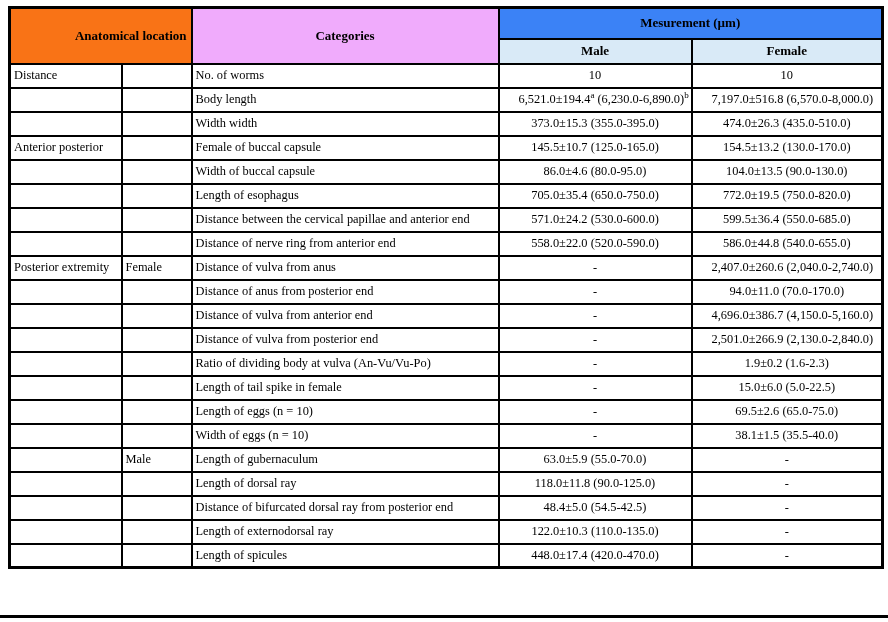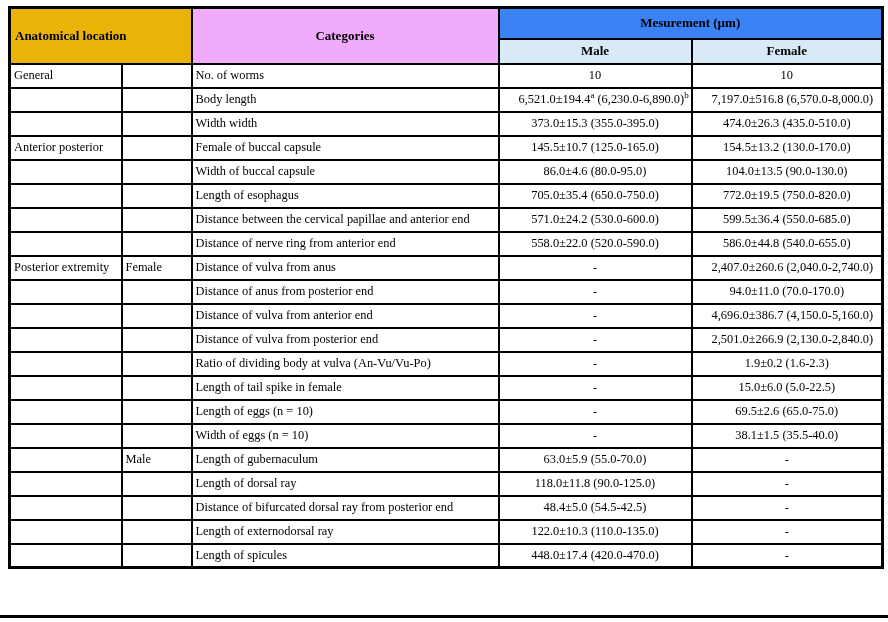--- a/index.html
+++ b/index.html
@@ -59,32 +59,32 @@
   <table class="meas-table">
     <colgroup>
       <col style="width:112px">
       <col style="width:70px">
       <col style="width:307px">
       <col style="width:193px">
       <col style="width:191px">
     </colgroup>
     <thead>
       <tr>
-        <th class="h-loc" colspan="2" rowspan="2" style="background: #eab308;">Anatomical location</th>
+        <th class="h-loc" colspan="2" rowspan="2" style="background: #f97316; text-align: right;">Anatomical location</th>
         <th class="h-cat" rowspan="2" style="background: #f0abfc;">Categories</th>
         <th class="h-meas" colspan="2" style="background: #3b82f6; margin-left: 48px;">Mesurement (µm)</th>
       </tr>
       <tr>
         <th class="h-sex" style="background: rgb(217, 234, 247);">Male</th>
         <th class="h-sex" style="background: rgb(217, 234, 247);">Female</th>
       </tr>
     </thead>
     <tbody>
         <tr>
-          <td class="c-loc">General</td>
+          <td class="c-loc">Distance</td>
           <td class="c-sub"></td>
           <td class="c-cat">No. of worms</td>
           <td class="c-val">10</td>
           <td class="c-val">10</td>
         </tr>
         <tr>
           <td class="c-loc"></td>
           <td class="c-sub"></td>
           <td class="c-cat">Body length</td>
           <td class="c-val">6,521.0±194.4<sup>a</sup> (6,230.0-6,890.0)<sup>b</sup></td>

